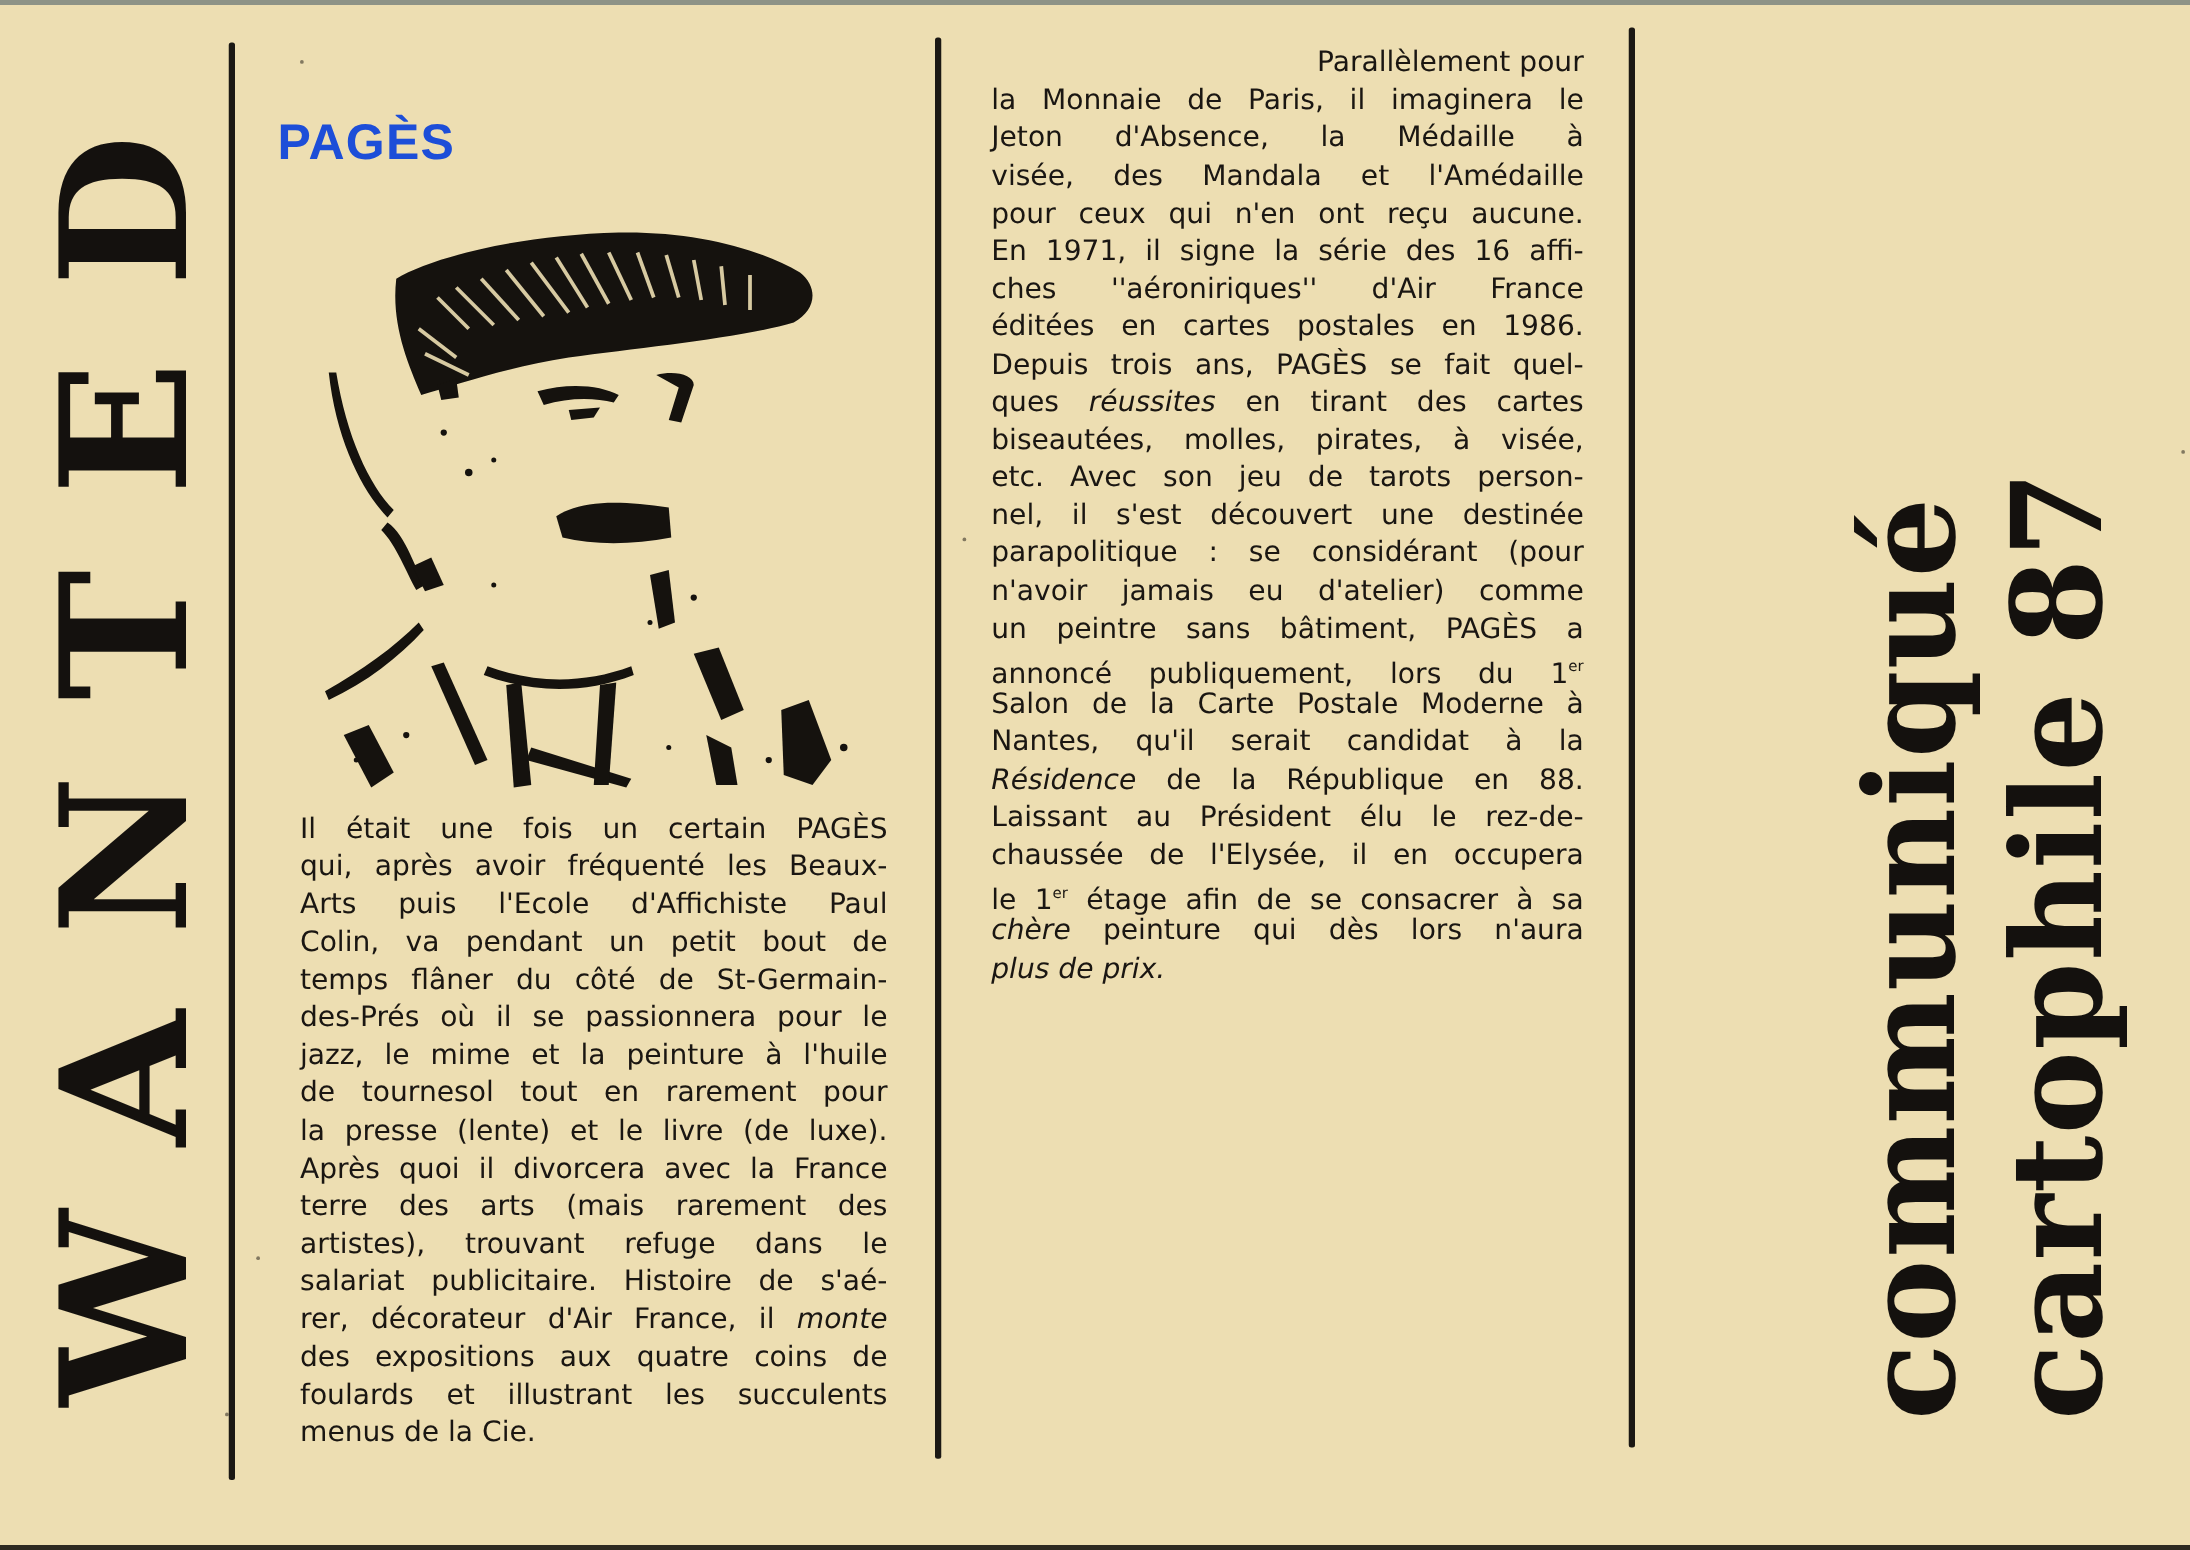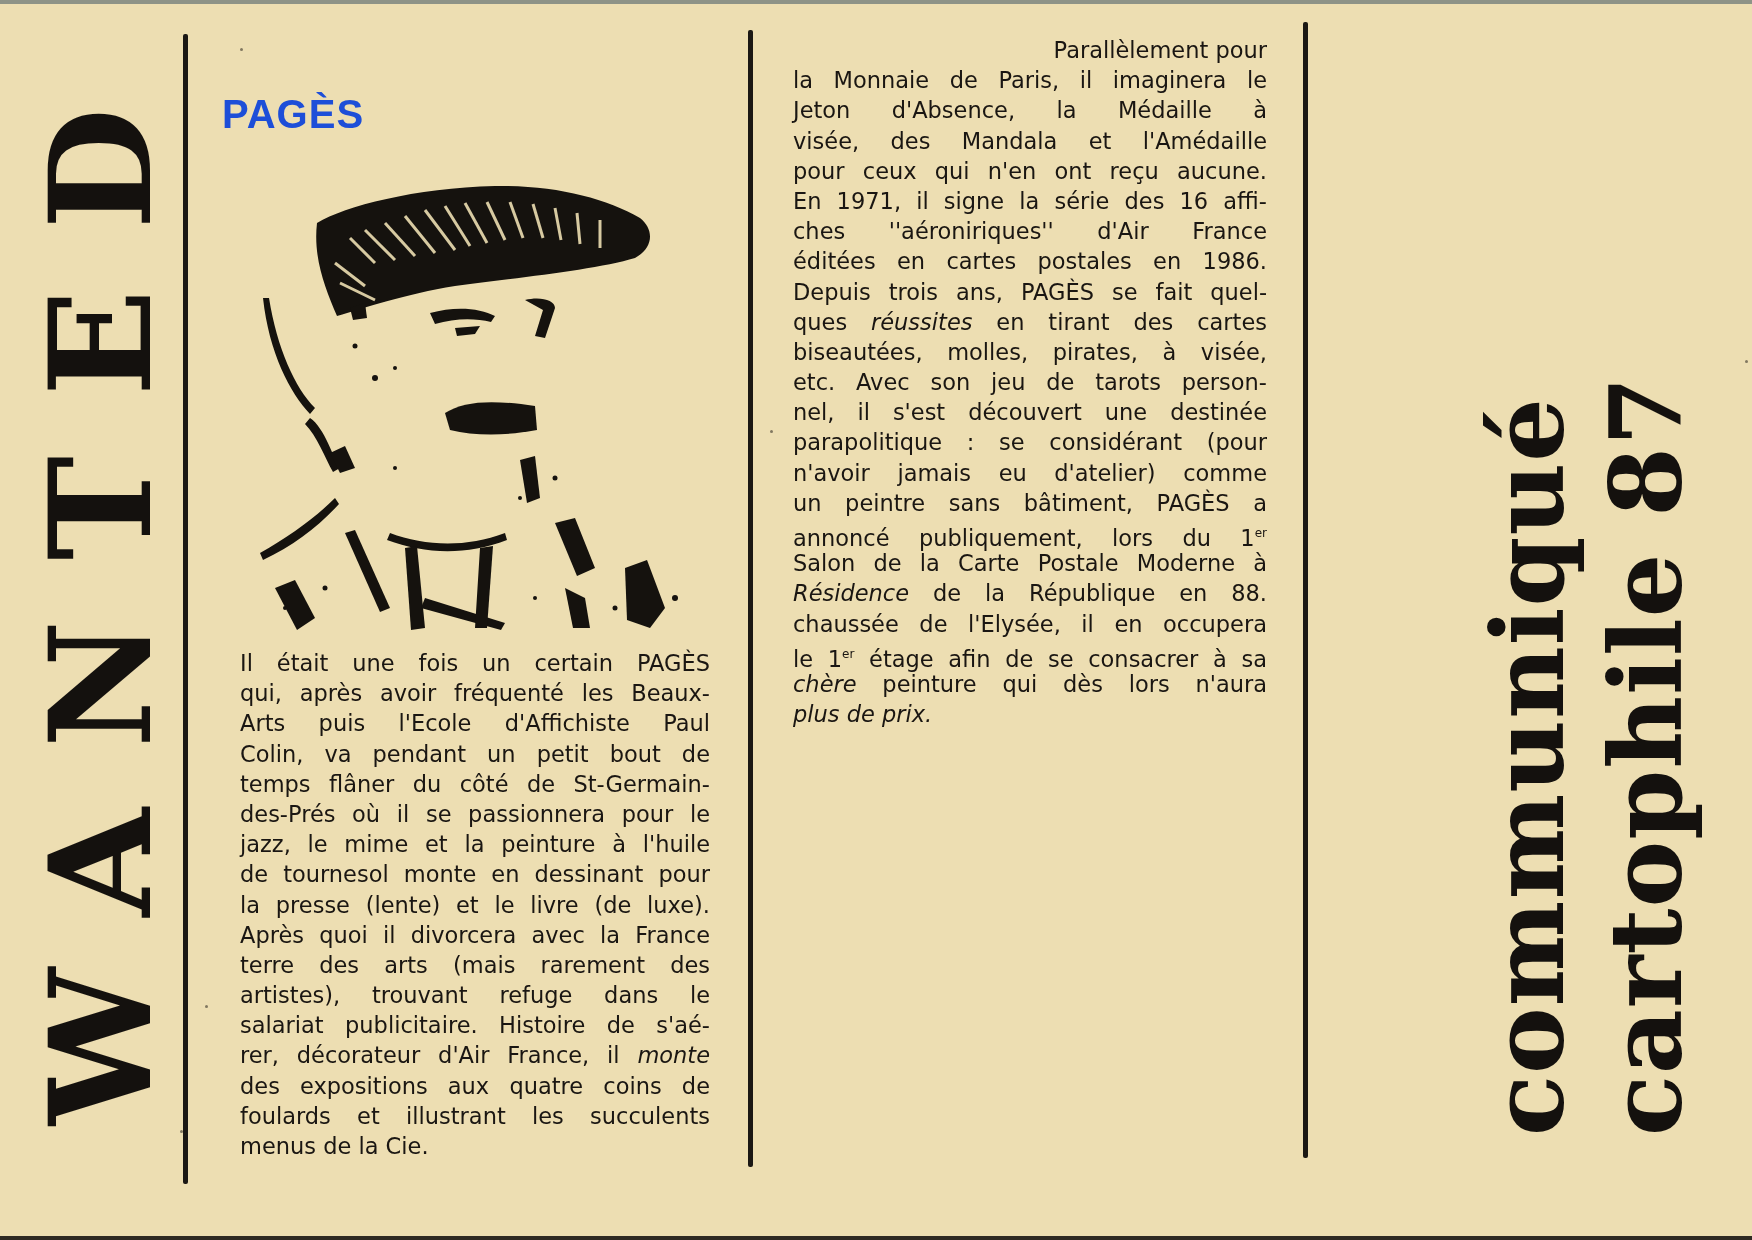--- a/index.html
+++ b/index.html
@@ -104,21 +104,21 @@
   </svg>
 
   <div class="col col1">
     <span class="ln">Il était une fois un certain PAGÈS</span>
     <span class="ln">qui, après avoir fréquenté les Beaux-</span>
     <span class="ln">Arts puis l'Ecole d'Affichiste Paul</span>
     <span class="ln">Colin, va pendant un petit bout de</span>
     <span class="ln">temps flâner du côté de St-Germain-</span>
     <span class="ln">des-Prés où il se passionnera pour le</span>
     <span class="ln">jazz, le mime et la peinture à l'huile</span>
-    <span class="ln">de tournesol monte en dessinant pour</span>
+    <span class="ln">de tournesol tout en rarement pour</span>
     <span class="ln">la presse (lente) et le livre (de luxe).</span>
     <span class="ln">Après quoi il divorcera avec la France</span>
     <span class="ln">terre des arts (mais rarement des</span>
     <span class="ln">artistes), trouvant refuge dans le</span>
     <span class="ln">salariat publicitaire. Histoire de s'aé-</span>
     <span class="ln"><span>rer, décorateur d'Air France, il </span><em>monte</em></span>
     <span class="ln">des expositions aux quatre coins de</span>
     <span class="ln">foulards et illustrant les succulents</span>
     <span class="ln last">menus de la Cie.</span>
   </div>
@@ -135,21 +135,23 @@
     <span class="ln">Depuis trois ans, PAGÈS se fait quel-</span>
     <span class="ln"><span>ques </span><em>réussites</em><span> en tirant des cartes</span></span>
     <span class="ln">biseautées, molles, pirates, à visée,</span>
     <span class="ln">etc. Avec son jeu de tarots person-</span>
     <span class="ln">nel, il s'est découvert une destinée</span>
     <span class="ln">parapolitique : se considérant (pour</span>
     <span class="ln">n'avoir jamais eu d'atelier) comme</span>
     <span class="ln">un peintre sans bâtiment, PAGÈS a</span>
     <span class="ln"><span>annoncé publiquement, lors du 1</span><sup>er</sup></span>
     <span class="ln">Salon de la Carte Postale Moderne à</span>
+    <span class="ln">Nantes, qu'il serait candidat à la</span>
     <span class="ln"><em>Résidence</em><span> de la République en 88.</span></span>
+    <span class="ln">Laissant au Président élu le rez-de-</span>
     <span class="ln">chaussée de l'Elysée, il en occupera</span>
     <span class="ln"><span>le 1</span><sup>er</sup><span> étage afin de se consacrer à sa</span></span>
     <span class="ln"><em>chère</em><span> peinture qui dès lors n'aura</span></span>
     <span class="ln last"><em>plus de prix.</em></span>
   </div>
 
   <div class="vert vert1">communiqué</div>
   <div class="vert vert2">cartophile 87</div>
 
   <div class="speck" style="left:240px; top:48px;"></div>

